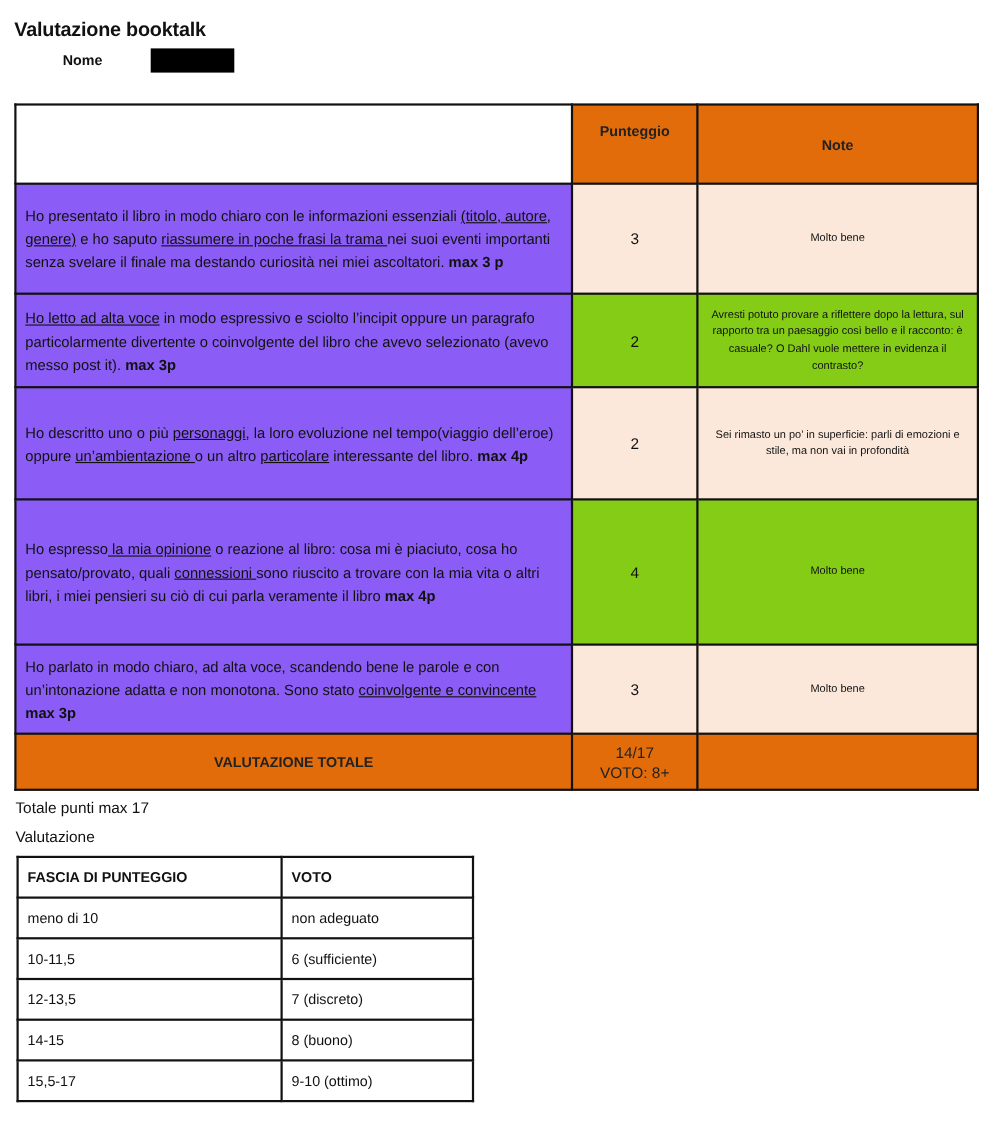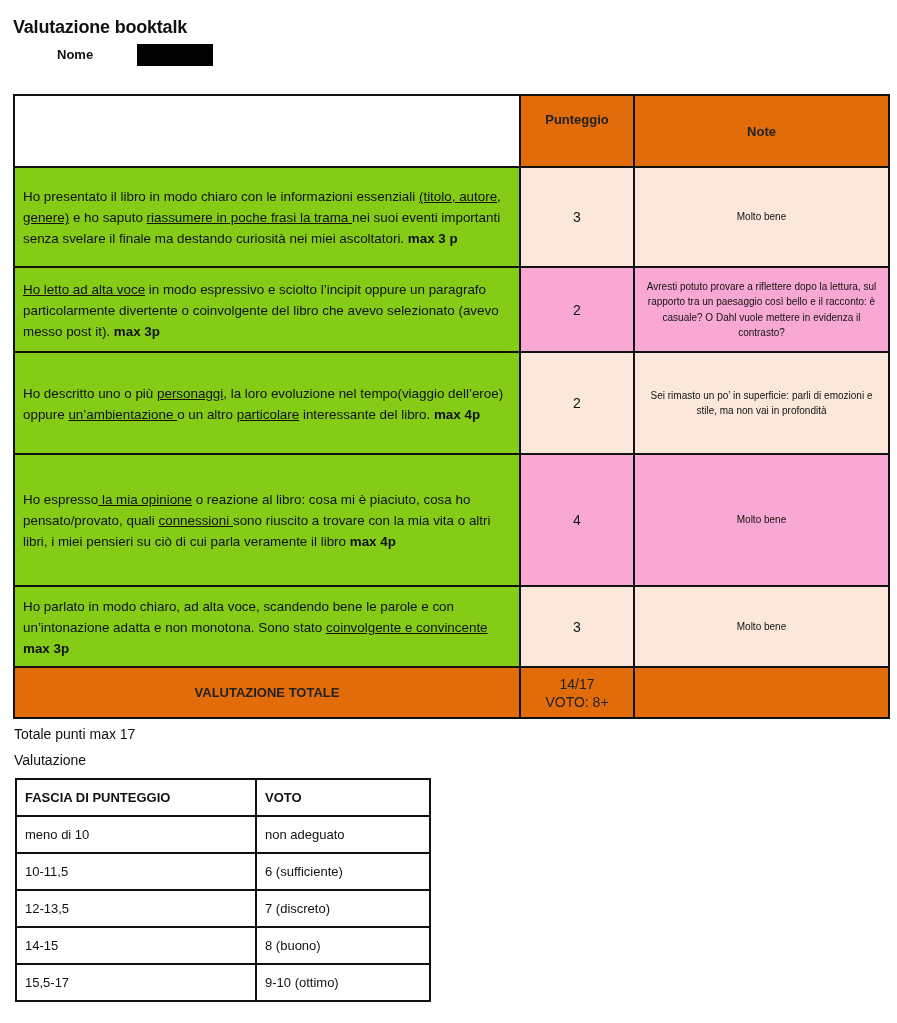--- a/index.html
+++ b/index.html
@@ -9,27 +9,27 @@
   .name-row { position:absolute; left:13px; top:44px; height:20px; display:flex; align-items:center;margin-left:44px; }
   .name-label { font-size:13px; font-weight:bold; }
   .name-redact { position:absolute; left:80px; top:0px; width:76px; height:22px; background:#000; }
 
   table.main { position:absolute; left:13px; top:94px; width:875px; border-collapse:collapse; table-layout:fixed; }
   table.main td, table.main th { border:2px solid #111; padding:0; }
   table.main col.c1 { width:506px; } table.main col.c2 { width:114px; } table.main col.c3 { width:255px; }
   .hdr th { background:#e36c0a; font-size:13px; font-weight:bold; color:#222; }
   .hdr th.blank { background:#fff; }
   .hdr th.p { vertical-align:top; padding-top:16px; }
-  .crit { font-size:13.4px; line-height:21px; padding:7px 8px 6px 8px !important; text-align:left; vertical-align:middle; background:#84cc16; }
+  .crit { font-size:13.4px; line-height:21px; padding:7px 8px 6px 8px !important; text-align:left; vertical-align:middle; background:#8b5cf6; }
   .crit u { text-decoration:underline; }
   .crit b { font-weight:bold; }
   .score { text-align:center; vertical-align:middle; font-size:14px; }
   .note { text-align:center; vertical-align:middle; font-size:10px; line-height:15.5px; padding:0 10px !important; }
   .light { background:#fce8da; }
-  .dark { background:#f9a8d4; }
+  .dark { background:#84cc16; }
   .total td { background:#e36c0a; text-align:center; vertical-align:middle; font-weight:bold; font-size:13px; color:#222; }
   .total td.tscore { font-weight:normal; font-size:14px; line-height:18px; }
 
   .foot1 { position:absolute; left:14px; top:726px; font-size:14px; }
   .foot2 { position:absolute; left:14px; top:752px; font-size:14px; }
   table.grade { position:absolute; left:15px; top:778px; width:414px; border-collapse:collapse; table-layout:fixed; }
   table.grade col.g1 { width:240px; } table.grade col.g2 { width:174px; }
   table.grade td, table.grade th { border:2px solid #111; height:35px; padding:0 8px; font-size:13px; text-align:left; }
   table.grade th { font-weight:bold;margin-top:46px; }
 </style>

